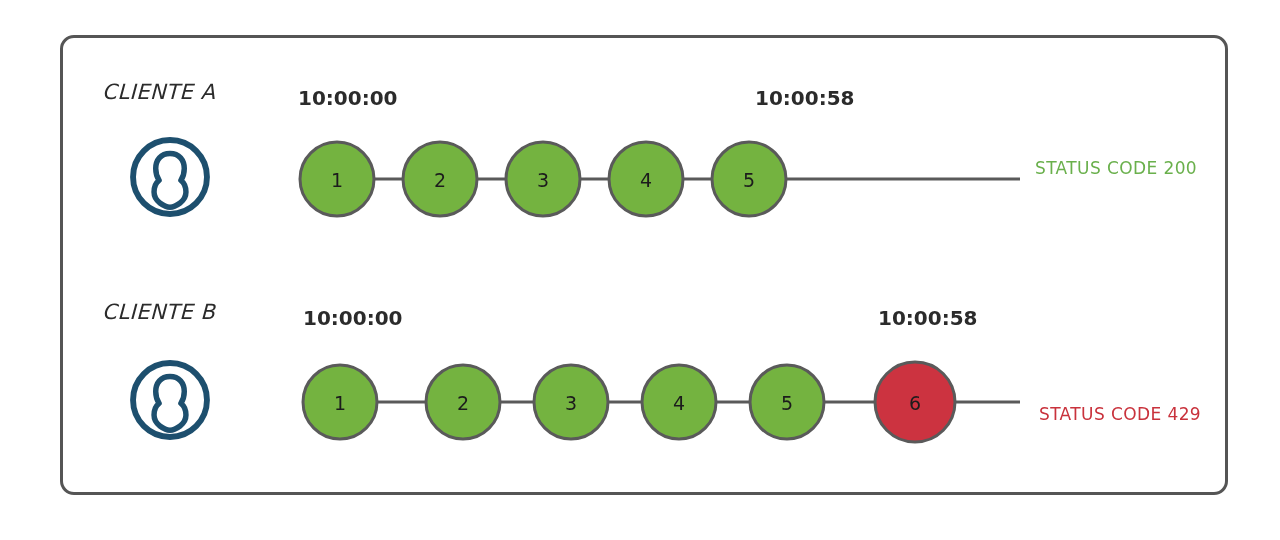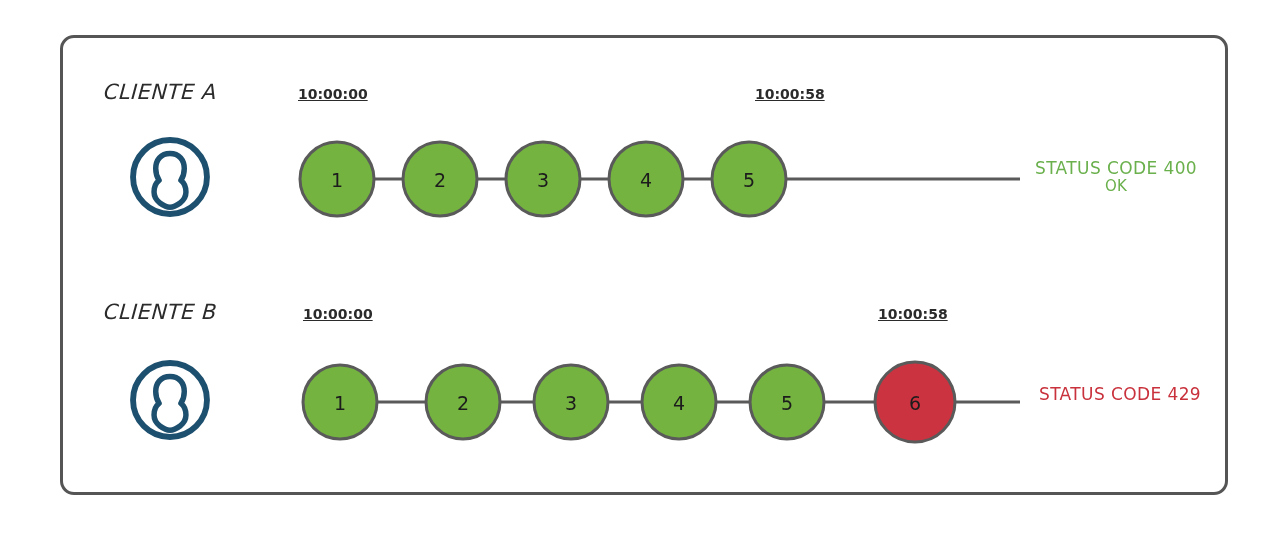--- a/index.html
+++ b/index.html
@@ -62,26 +62,25 @@
     position: absolute;
     width: 84px;
     height: 84px;
   }
   .avatar svg { display: block; width: 84px; height: 84px; }
 
   
   .timestamp {
     position: absolute;
     font-family: "DejaVu Sans", sans-serif;
-    font-size: 14px;
+    font-size: 20px;
     font-weight: bold;
     color: #2b2b2b;
     white-space: nowrap;
     letter-spacing: 0px;
-    text-decoration: underline;
   }
 
   
   .chain {
     position: absolute;
     left: 0;
     top: 0;
   }
 
   .node-text {
@@ -172,22 +171,21 @@
         <circle cx="646" cy="179" r="37" fill="#74b340" stroke="#5a5a5a" stroke-width="3"></circle>
         <text class="node-text" x="646" y="180">4</text>
       </g>
       <g>
         <circle cx="749" cy="179" r="37" fill="#74b340" stroke="#5a5a5a" stroke-width="3"></circle>
         <text class="node-text" x="749" y="180">5</text>
       </g>
     </svg>
 
     <div class="status status-ok" style="left:1026px; top:158px; width:180px;">
-      <span class="line1">STATUS CODE 400</span>
-      <span class="line2">OK</span>
+      <span class="line1">STATUS CODE 200</span>
     </div>
   </div>
 
   <div class="row">
 
     <div class="client-label" style="left:104px; top:300px;">CLIENTE B</div>
 
     <div class="avatar" style="left:128px; top:358px;">
       <svg viewBox="0 0 100 100" xmlns="http://www.w3.org/2000/svg">
         <circle cx="50" cy="50" r="44" fill="none" stroke="#1d4f6e" stroke-width="7"></circle>
@@ -236,18 +234,18 @@
       <g>
         <circle cx="787" cy="402" r="37" fill="#74b340" stroke="#5a5a5a" stroke-width="3"></circle>
         <text class="node-text" x="787" y="403">5</text>
       </g>
       <g>
         <circle cx="915" cy="402" r="40" fill="#cc3340" stroke="#5a5a5a" stroke-width="3"></circle>
         <text class="node-text" x="915" y="403">6</text>
       </g>
     </svg>
 
-    <div class="status status-err" style="left:1020px; top:384px; width:200px;">
+    <div class="status status-err" style="left:1020px; top:404px; width:200px;">
       <span class="line1">STATUS CODE 429</span>
     </div>
   </div>
 
 </div>
 
 </body></html>

